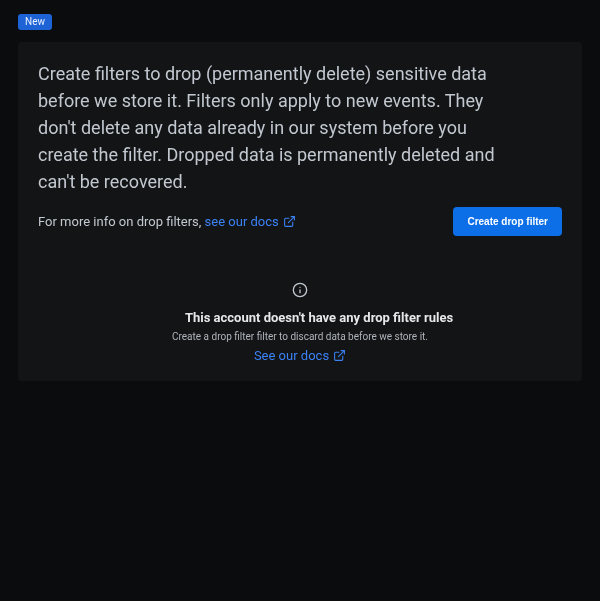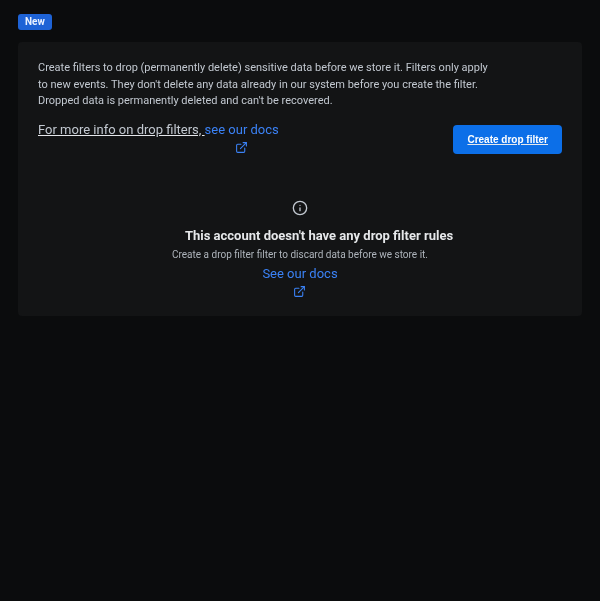--- a/index.html
+++ b/index.html
@@ -21,57 +21,55 @@
     .page-title {
       font-size: 19px;
       font-weight: 700;
       color: #ffffff;
       letter-spacing: -0.1px;
     }
     .new-badge {
       background: #1e63d6;
       color: #e9f1ff;
       font-size: 10px;
-      font-weight: 700;
+      font-weight: 400;
       padding: 2px 7px;
       border-radius: 3px;
       line-height: 1.2;
     }
     .panel {
       background: #131415;
       border-radius: 4px;
       padding: 18px 20px;
     }
     .desc {
-      font-size: 11px;
+      font-size: 18px;
       line-height: 1.5;
       color: #c2c8d0;
       max-width: 460px;
       margin-bottom: 12px;
     }
     .info-row {
       display: flex;
       justify-content: space-between;
-      align-items: flex-end;
+      align-items: center;
       gap: 4px;
       margin-top: 6px;
-      text-decoration: underline;
     }
     .info-text {
       font-size: 13px;
       color: #c2c8d0;
     }
     .link {
       color: #3b82f6;
       cursor: pointer;
       display: inline-flex;
       align-items: center;
       gap: 4px;
       font-size: 13px;
-      flex-direction: column;
     }
     .ext-icon svg { display: block; }
     .primary-btn {
       background: #0c6fe8;
       color: #ffffff;
       border: none;
       border-radius: 4px;
       padding: 9px 14px;
       font-size: 10px;
       font-weight: 600;

